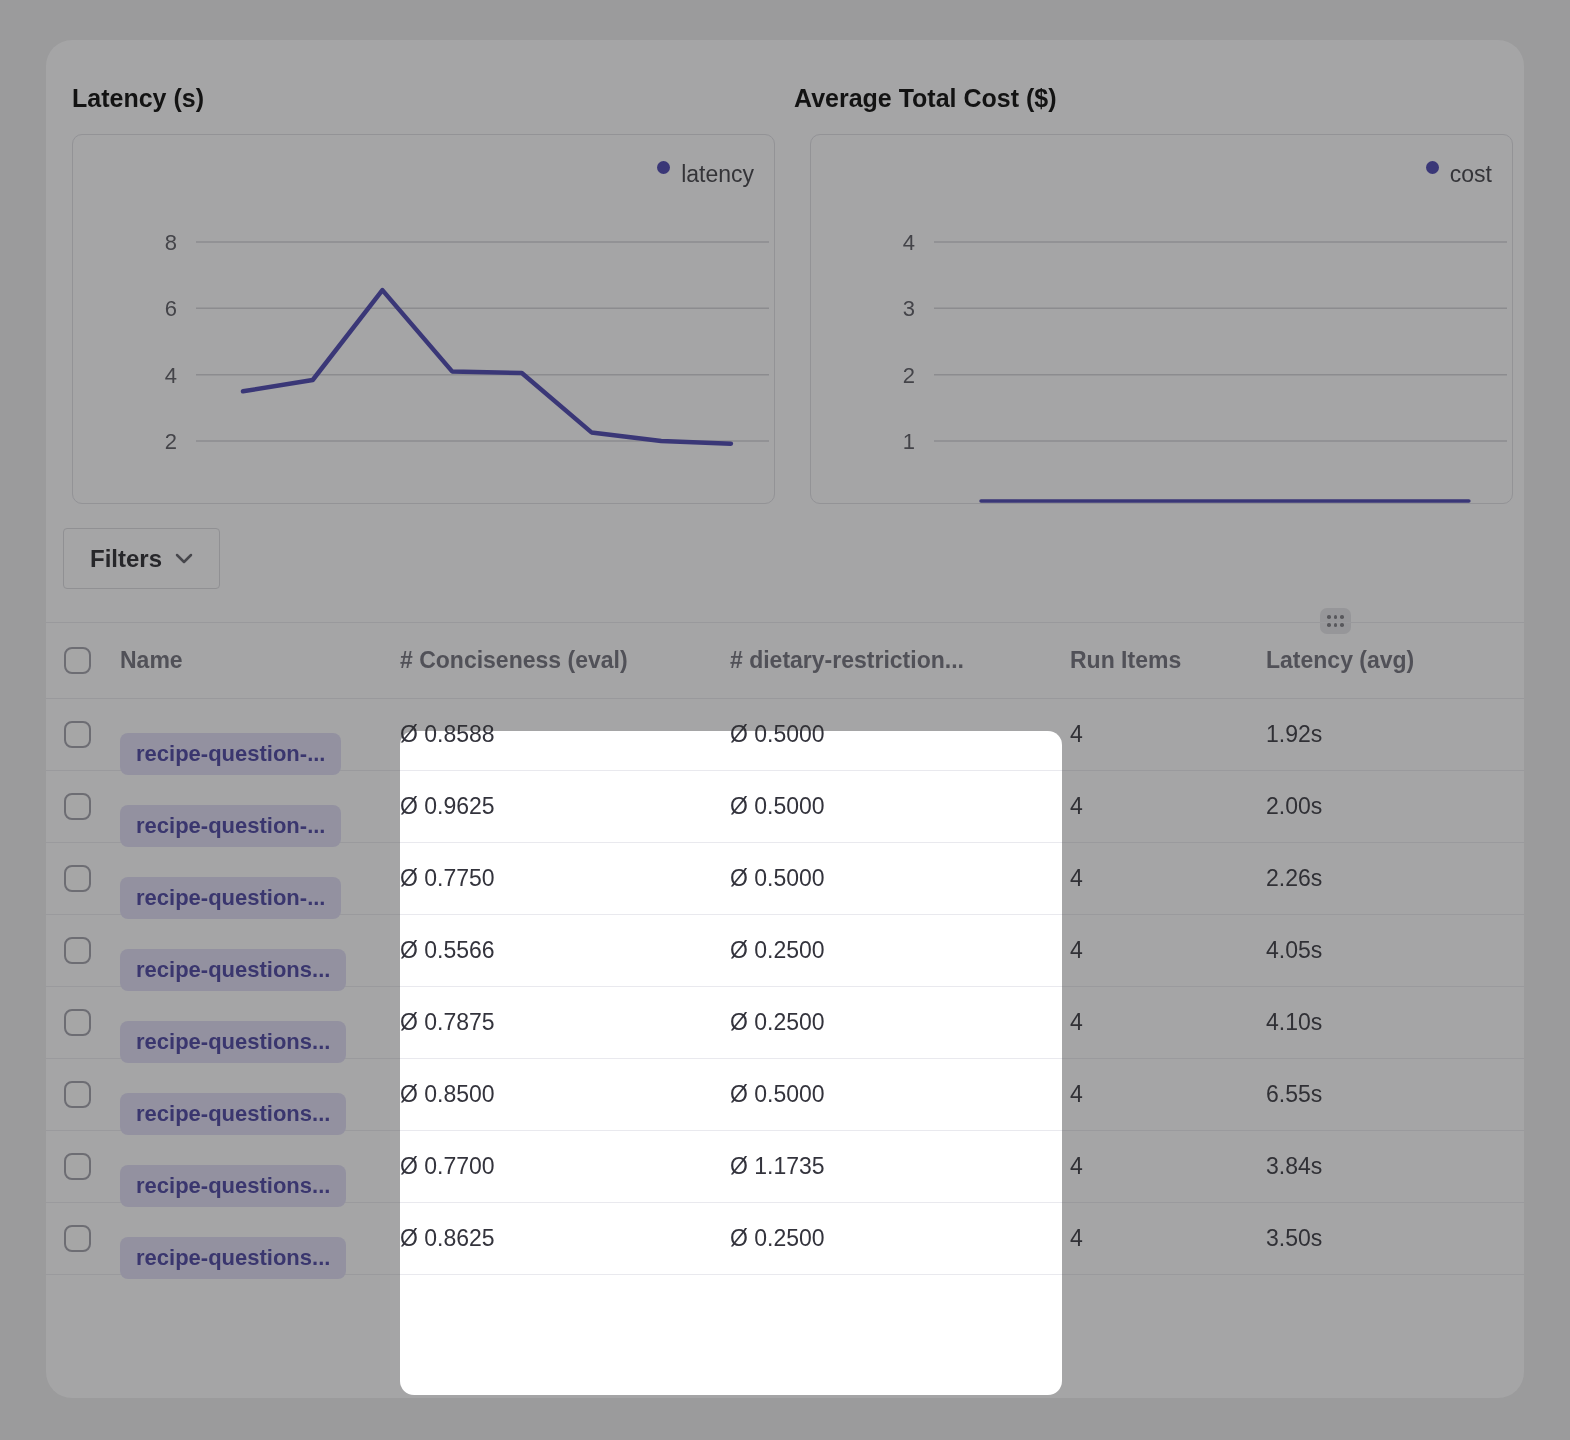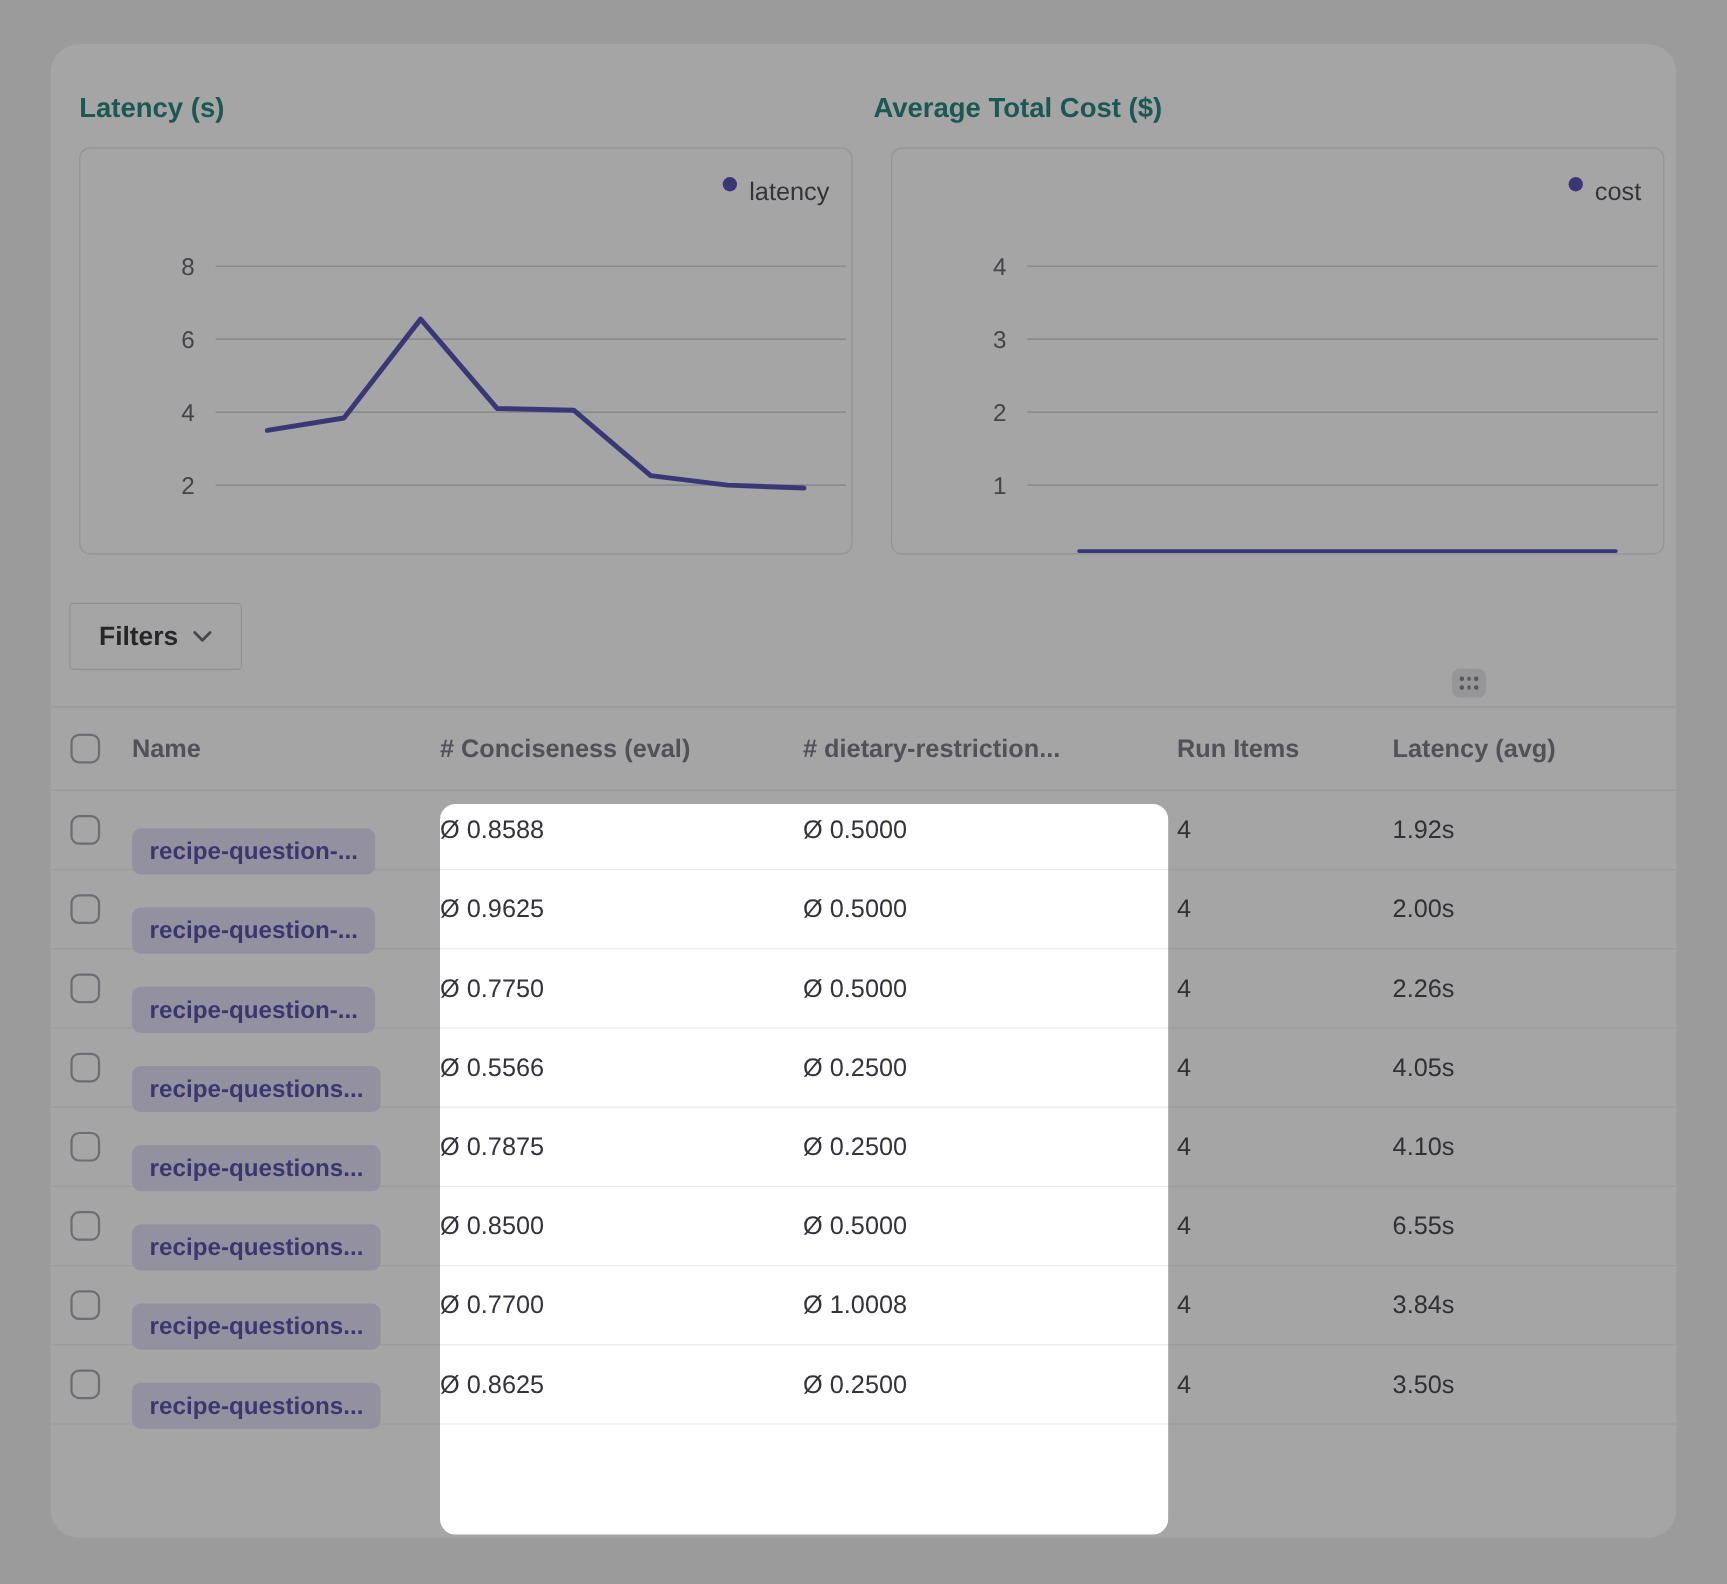--- a/index.html
+++ b/index.html
@@ -7,36 +7,36 @@
   .page { position:relative; width:1570px; height:1440px; background:#eaeaec; overflow:hidden; }
   .card { position:absolute; left:46px; top:40px; width:1478px; height:1358px; background:#fbfbfd; border-radius:26px; }
 
   
   .tabs-bar { display:flex; height:81px; padding:25px 0 0 18px; border-bottom:1px solid #ececf1; }
   .tab { position:relative; display:flex; align-items:center; padding:0 17px; font-size:24px; font-weight:600; color:#1c1c21; cursor:pointer; }
   .tab.active::after { content:""; position:absolute; left:0; right:0; bottom:-1px; height:5px; background:#3c37a2; border-radius:3px; }
 
   
   .title-row { position:relative; height:34px; margin-top:44px; }
-  .chart-title { position:absolute; font-size:25px; font-weight:600; color:#0f766e; white-space:nowrap; }
+  .chart-title { position:absolute; font-size:25px; font-weight:600; color:#000000; white-space:nowrap; }
   .chart-title.t1 { left:26px; }
   .chart-title.t2 { left:748px; }
   .panels { display:flex; margin:16px 0 0 26px; gap:35px; }
   .panel { position:relative; width:703px; height:370px; border:1.5px solid #dcdce2; border-radius:10px; background:transparent; }
   .panel svg { display:block; width:100%; height:100%; font-family:inherit; }
   .legend { position:absolute; top:26px; right:20px; display:flex; gap:11px; font-size:23px; color:#3a3a41; }
   .legend .dot { width:13px; height:13px; border-radius:50%; background:#443ead; }
 
   
   .drag-handle { position:absolute; left:1274px; top:568px; width:31px; height:26px; background:#e2e2e7; border-radius:7px;
     display:grid; grid-template-columns:repeat(3,1fr); place-items:center; padding:5px 6px; cursor:grab; }
   .drag-handle i { width:3.5px; height:3.5px; background:#77777f; border-radius:50%; }
 
   
-  .filters-btn { display:inline-flex; align-items:center; gap:13px; margin:44px 0 0 17px; height:61px; padding:0 26px;
+  .filters-btn { display:inline-flex; align-items:center; gap:13px; margin:24px 0 0 17px; height:61px; padding:0 26px;
     border:1.5px solid #d7d7dd; border-radius:4px; font-size:24px; font-weight:600; color:#232329; background:transparent; cursor:pointer; }
   .filters-btn svg { display:block; }
 
   
   .table { margin-top:33px; position:relative; }
   .thead, .trow { display:flex; align-items:center; padding-left:18px; }
   .thead { height:77px; border-top:1px solid #e7e7ec; border-bottom:1px solid #e7e7ec; font-size:23px; font-weight:600; color:#6c6c77; }
   .trow { height:72px; border-bottom:1px solid #e9e9ee; font-size:23px; color:#33333c; }
   .col-check { width:56px; display:flex; align-items:center; }
   .checkbox { width:27px; height:27px; border:2px solid #9b9ba6; border-radius:8px; background:#fdfdfd; cursor:pointer; }
@@ -219,21 +219,21 @@
   </div>
 
   <div class="trow">
     <div class="col-check">
       <span class="checkbox"></span>
     </div>
     <div class="col-name">
       <span class="pill">recipe-questions...</span>
     </div>
     <div class="col-c1">Ø 0.7700</div>
-    <div class="col-c2">Ø 1.0008</div>
+    <div class="col-c2">Ø 1.1735</div>
     <div class="col-run">4</div>
     <div class="col-lat">3.84s</div>
   </div>
 
   <div class="trow">
     <div class="col-check">
       <span class="checkbox"></span>
     </div>
     <div class="col-name">
       <span class="pill">recipe-questions...</span>

